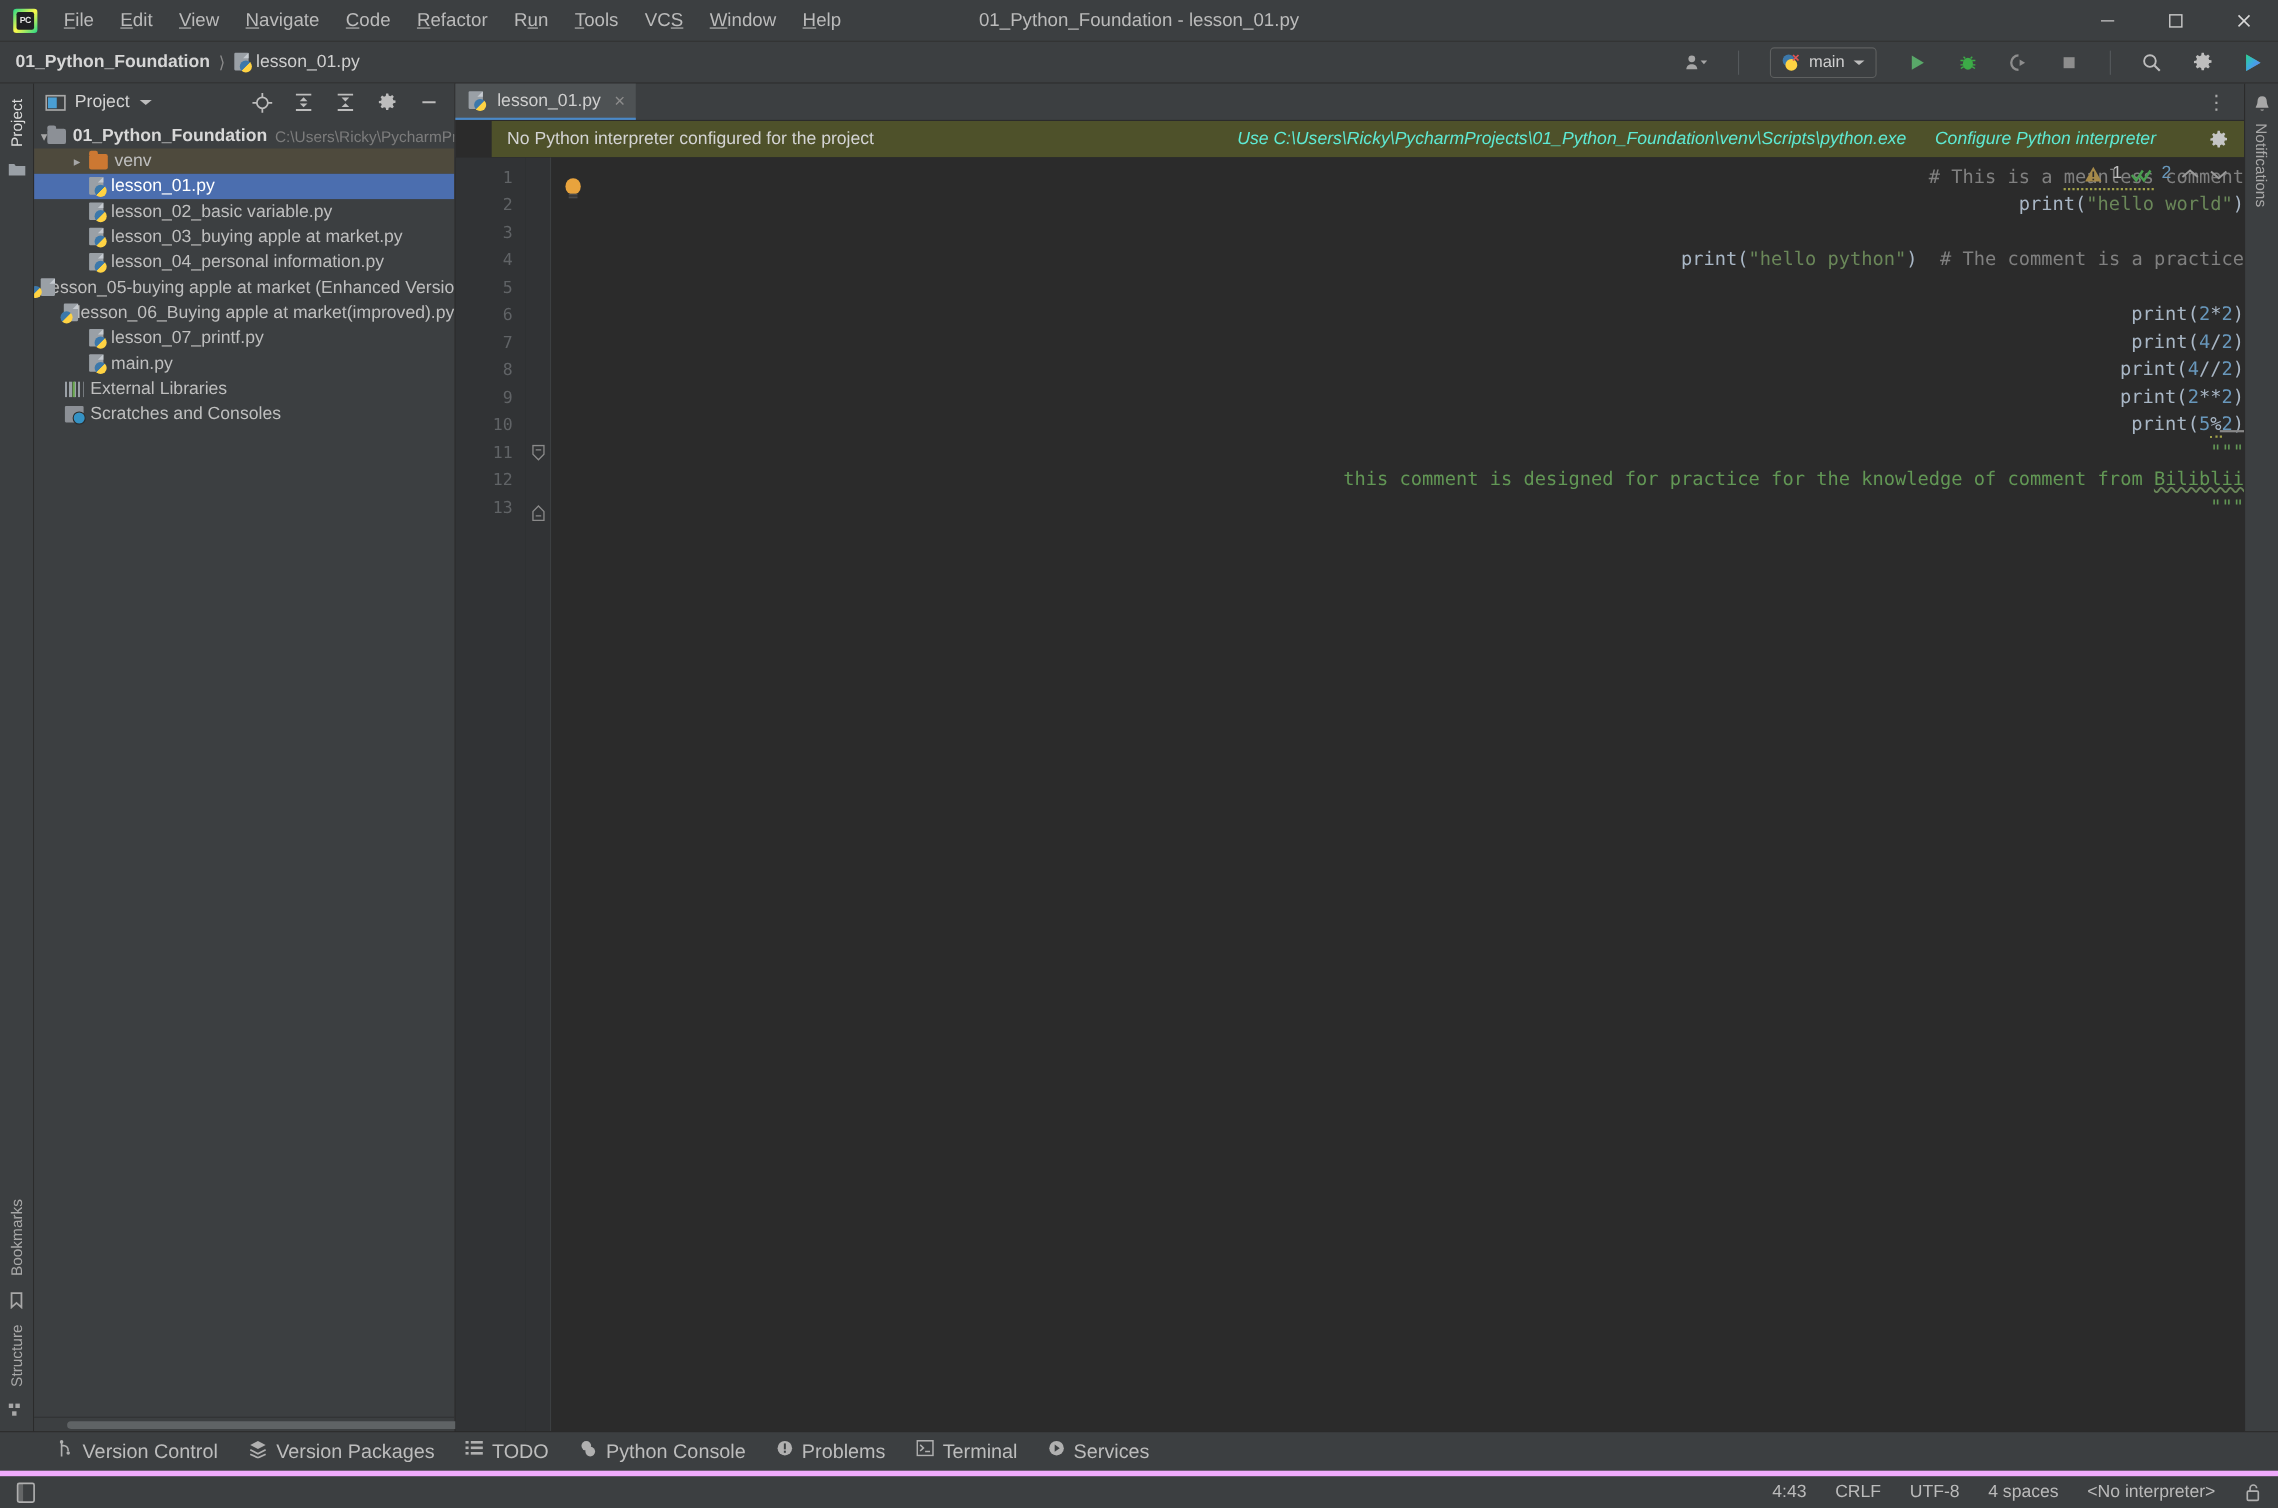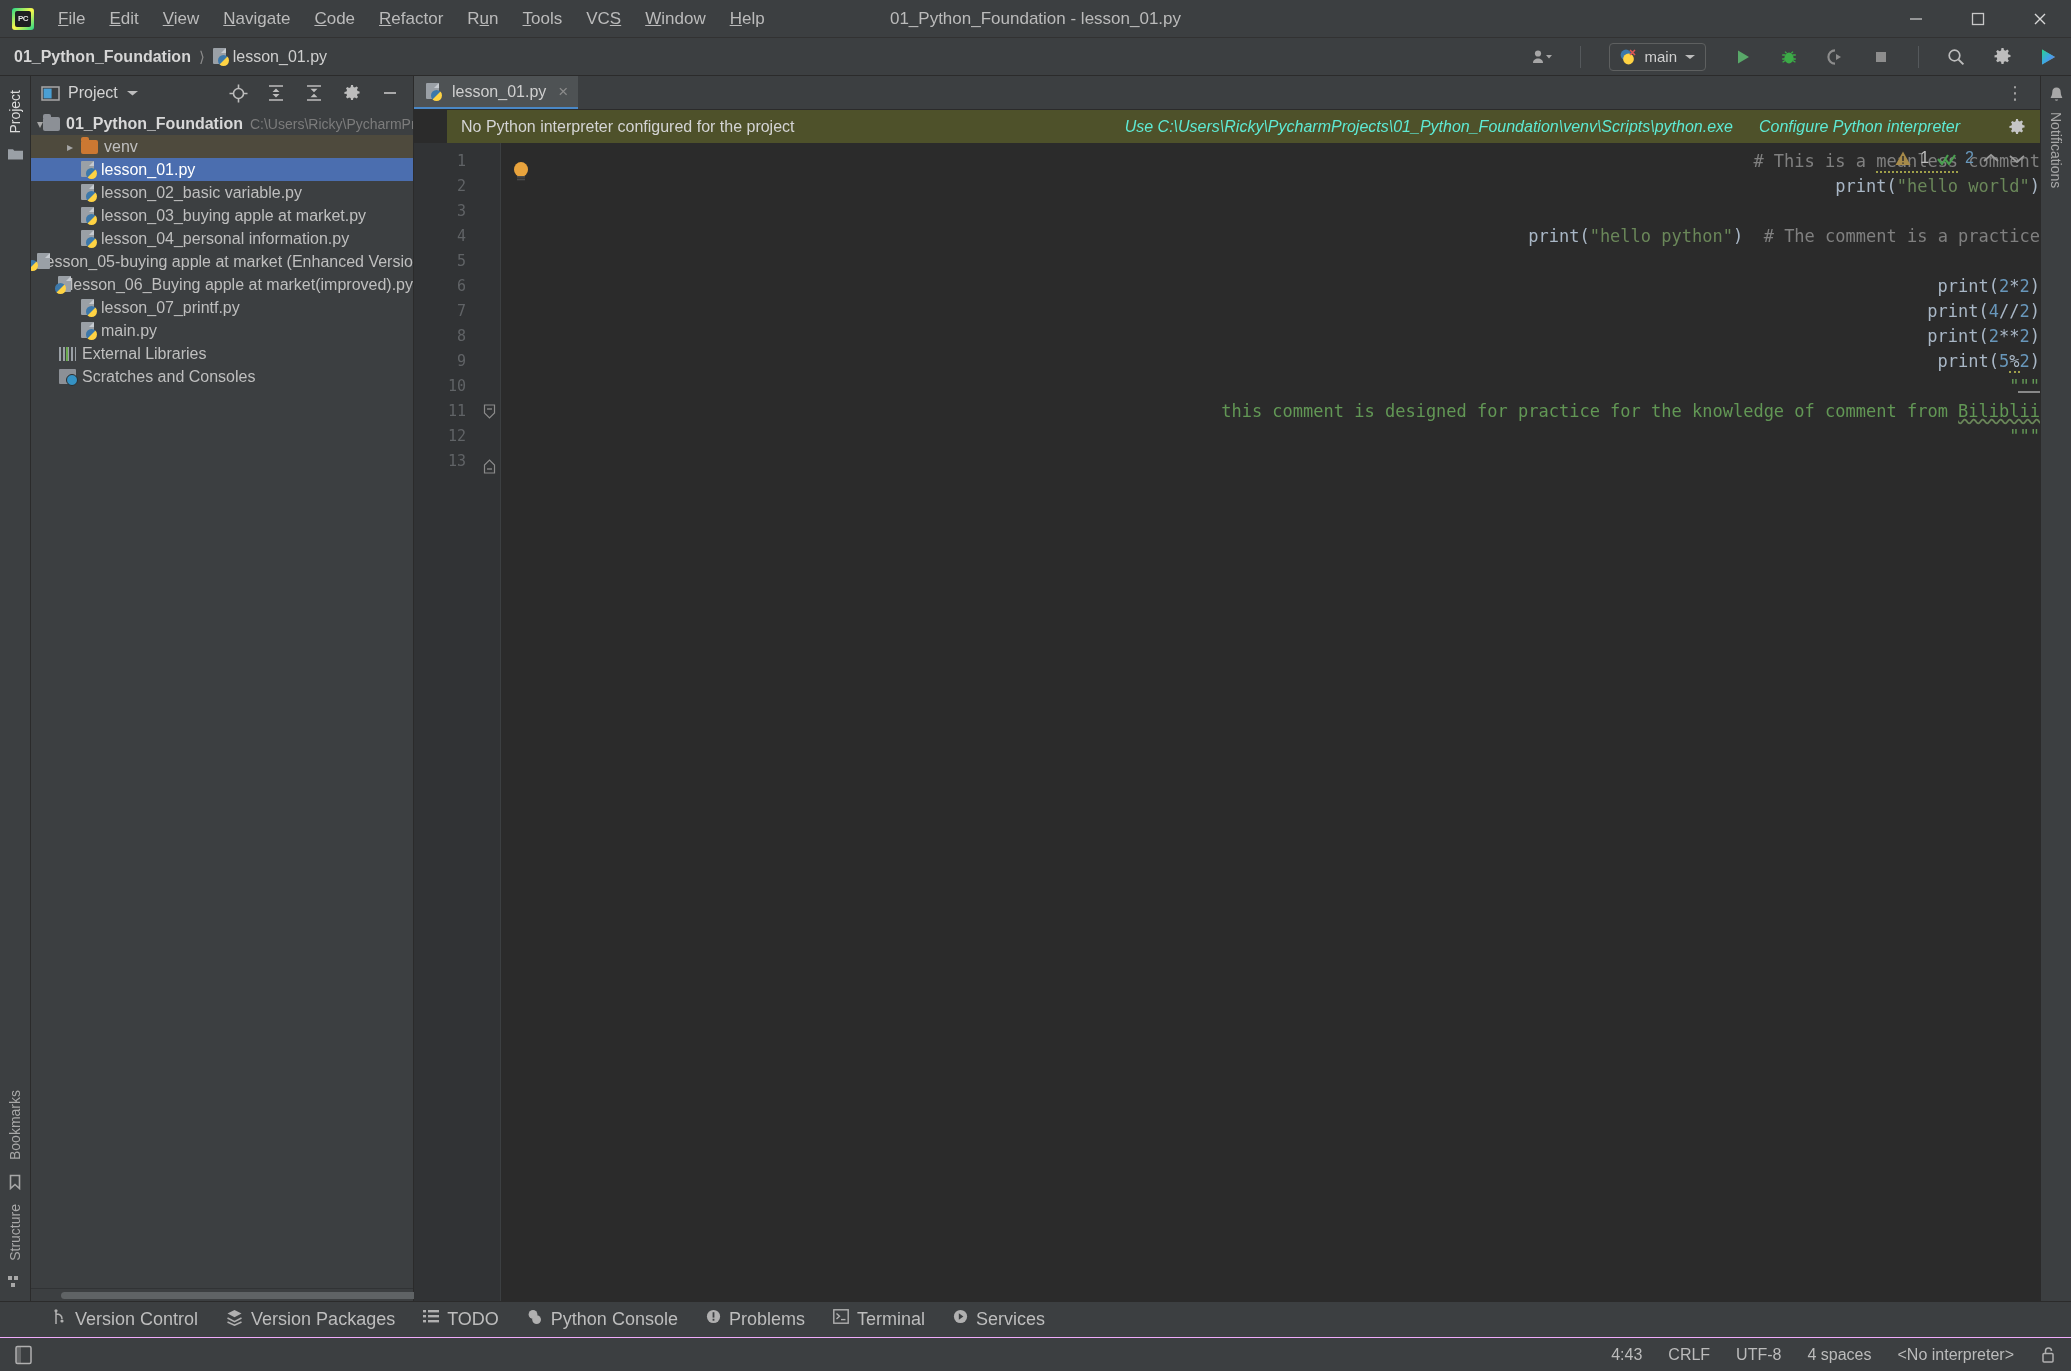--- a/index.html
+++ b/index.html
@@ -215,21 +215,21 @@
   .bottombar {
     height: 36px; background: #3c3f41; display: flex; align-items: center;
     padding-left: 38px; gap: 0; border-top: 1px solid #2b2b2b;
   }
   .btab {
     display: flex; gap: 8px; color: #bdbdbd; font-size: 18px;
     padding: 4px 14px; white-space: nowrap;
   }
   .statusbar {
     height: 34px; background: #3c3f41; display: flex; align-items: center;
-    padding: 0 14px 0 8px; color: #bbbbbb; font-size: 16px; border-top: 1px solid #f0abfc;
+    padding: 0 14px 0 8px; color: #bbbbbb; font-size: 16px; border-top: 5px solid #f0abfc;
   }
   .statusbar .sright { margin-left: auto; display: flex; align-items: center; gap: 26px; }
 
   svg { display: block; }
 </style>
 </head>
 <body>
 
 <div class="titlebar">
   <div class="pc-logo">
@@ -596,20 +596,21 @@
             <rect x="6" y="15" width="8" height="1.7" fill="#4a4a4a"></rect>
             <rect x="6" y="17.6" width="8" height="1.7" fill="#4a4a4a"></rect>
           </svg>
         </div>
       <div class="cl"><span class="cm"># This is a </span><span class="cm squig-warn">meanless</span><span class="cm"> comment</span></div>
           <div class="cl"><span class="kw">print(</span><span class="str">"hello world"</span><span class="kw">)</span></div>
           <div class="cl">&nbsp;</div>
           <div class="cl"><span class="kw">print(</span><span class="str">"hello python"</span><span class="kw">)  </span><span class="cm"># The comment is a practice</span></div>
           <div class="cl">&nbsp;</div>
           <div class="cl"><span class="kw">print(</span><span class="num">2</span><span class="kw">*</span><span class="num">2</span><span class="kw">)</span></div>
+          <div class="cl"><span class="kw">print(</span><span class="num">4</span><span class="kw">/</span><span class="num">2</span><span class="kw">)</span></div>
           <div class="cl"><span class="kw">print(</span><span class="num">4</span><span class="kw">//</span><span class="num">2</span><span class="kw">)</span></div>
           <div class="cl"><span class="kw">print(</span><span class="num">2</span><span class="kw">**</span><span class="num">2</span><span class="kw">)</span></div>
           <div class="cl"><span class="kw">print(</span><span class="num">5</span><span class="kw squig-warn">%</span><span class="num">2</span><span class="kw">)</span></div>
           <div class="cl"><span class="cm-doc">"""</span></div>
           <div class="cl"><span class="cm-doc">this comment is designed for practice for the knowledge of comment from </span><span class="cm-doc squig">Biliblii</span></div>
           <div class="cl"><span class="cm-doc">"""</span></div>
         </div>
       <div class="inspect">
         <span>
           <svg width="18" height="17" viewBox="0 0 18 17">

